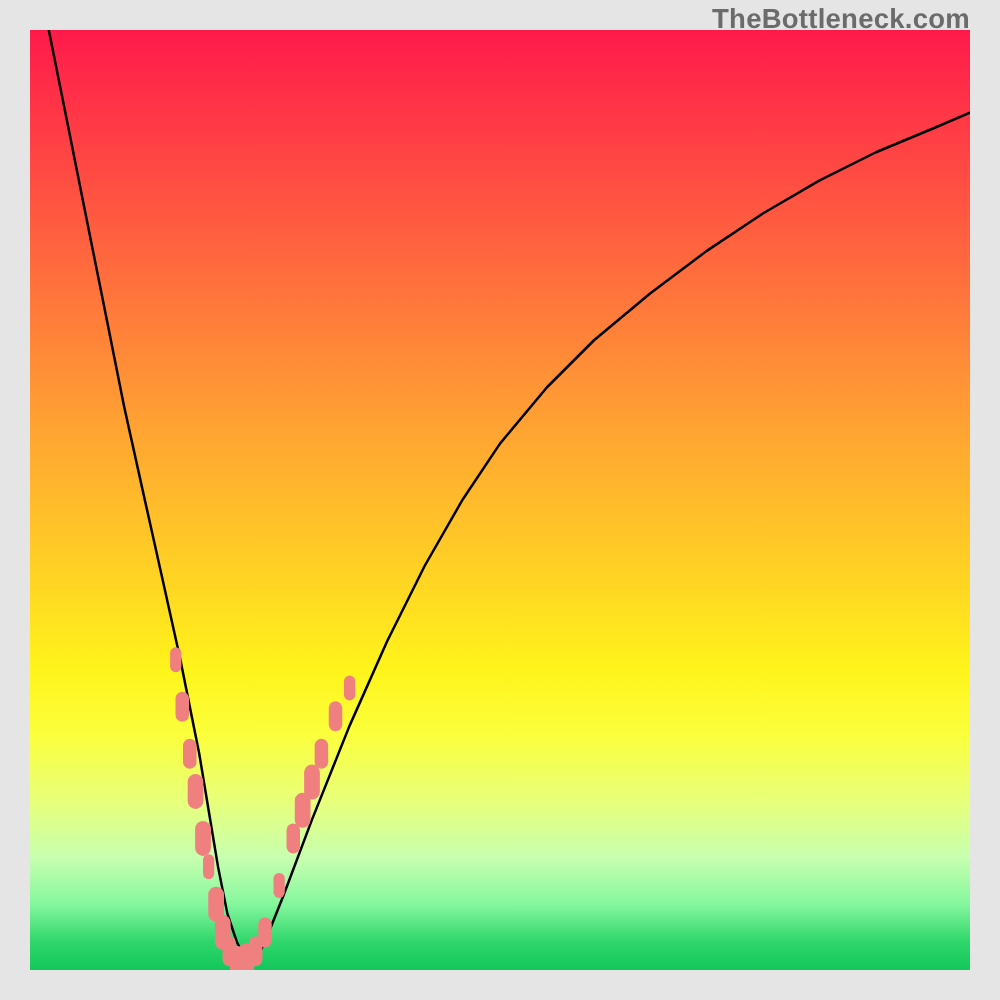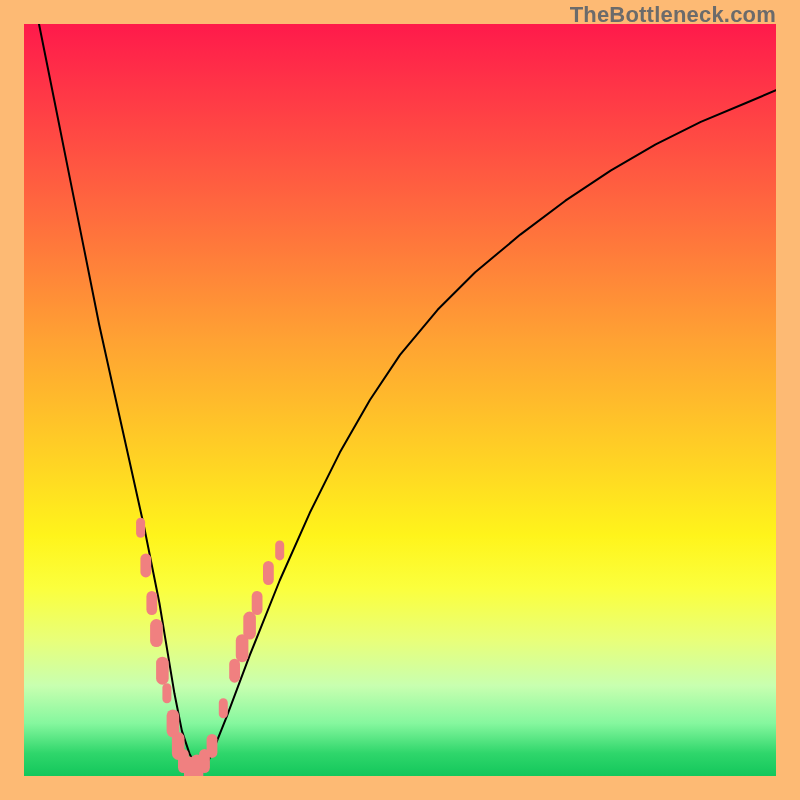--- a/index.html
+++ b/index.html
@@ -9,21 +9,21 @@
       height: 800px;
       overflow: hidden;
       background: #000000;
     }
     .frame {
       position: absolute;
       top: 0;
       left: 0;
       width: 800px;
       height: 800px;
-      background: #fdba74;
+      background: #e5e5e5;
     }
     .plot-area {
       position: absolute;
       top: 24px;
       left: 24px;
       width: 752px;
       height: 752px;
       background: linear-gradient(
         to bottom,
         #ff1a4b 0%,

